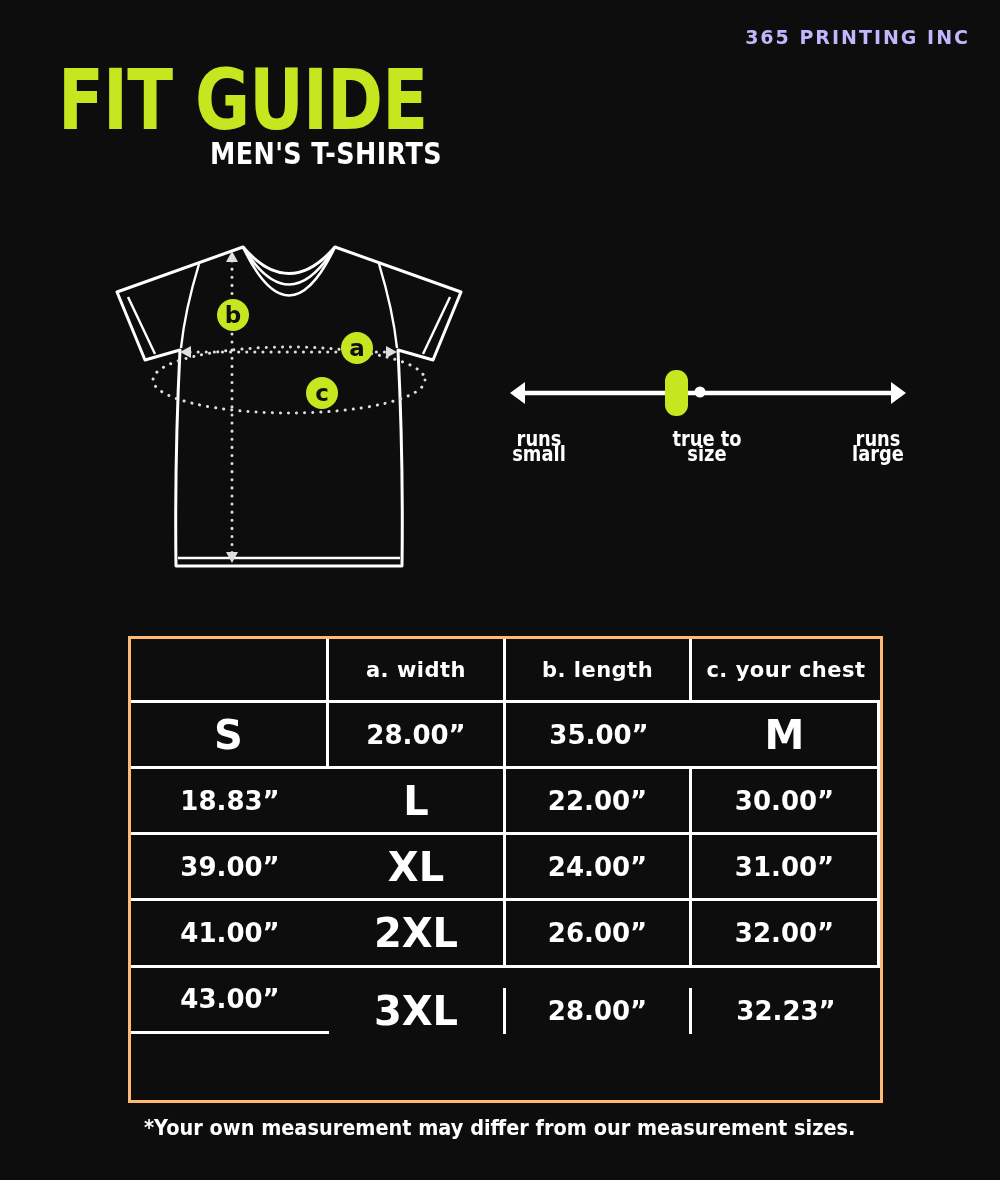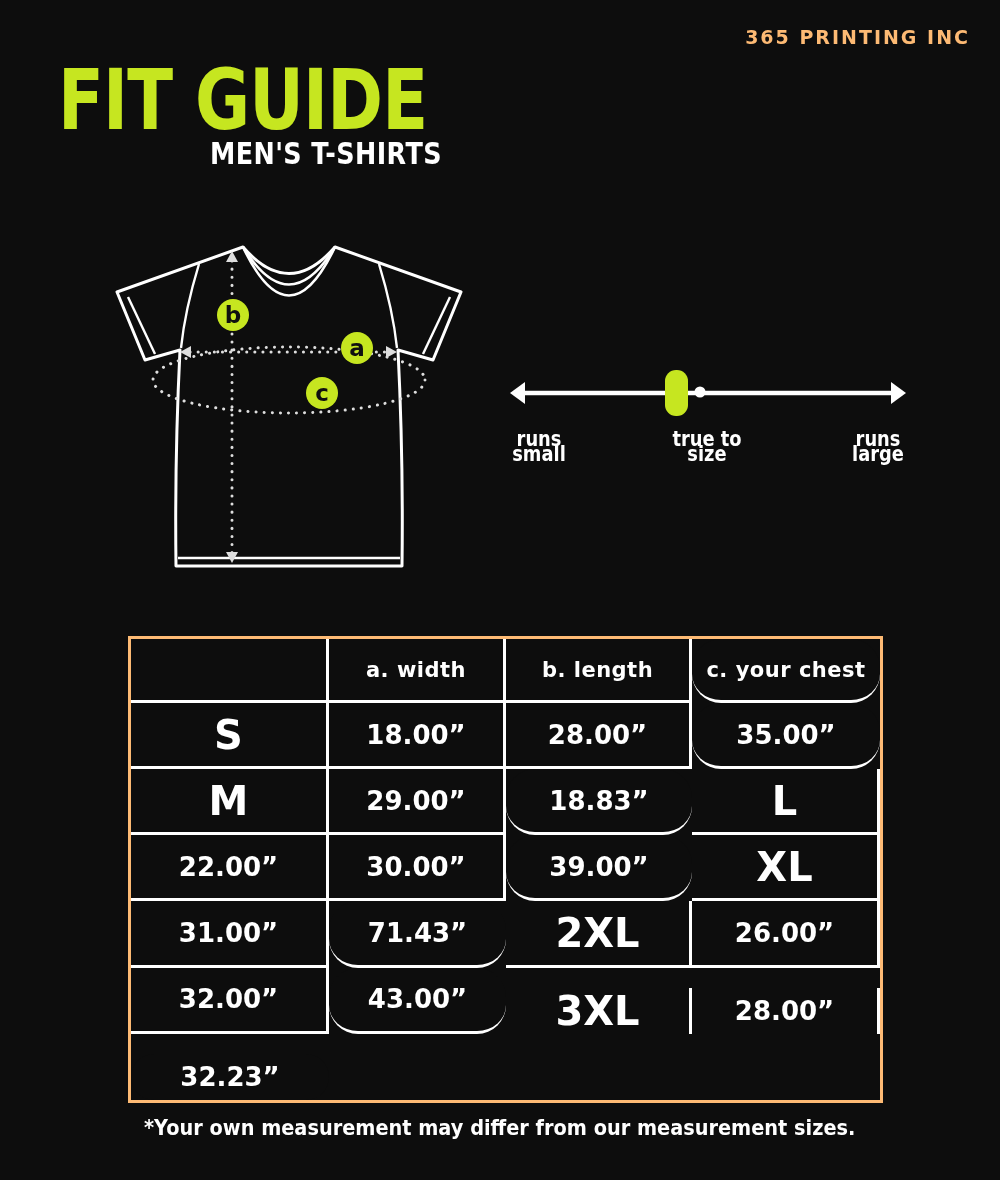--- a/index.html
+++ b/index.html
@@ -3,21 +3,21 @@
 <meta charset="utf-8">
 <style>
   html,body{margin:0;padding:0;background:#000;}
   .page{
     position:relative;width:1000px;height:1180px;background:#0d0d0d;
     font-family:"DejaVu Sans","Liberation Sans",sans-serif;color:#fff;overflow:hidden;
   }
   
   .brand{
     position:absolute;top:26px;right:30px;font-size:19px;font-weight:bold;
-    letter-spacing:2px;color:#fdba74;white-space:nowrap;text-align:center;
+    letter-spacing:2px;color:#c4b5fd;white-space:nowrap;text-align:center;
   }
   .title{
     position:absolute;left:58px;top:58px;font-size:84px;font-weight:bold;
     color:#c6e620;letter-spacing:-1px;line-height:1;white-space:nowrap;
     transform:scaleX(.80);transform-origin:left top;
   }
   .subtitle{
     position:absolute;left:210px;top:138px;font-size:31px;font-weight:bold;
     color:#fff;line-height:1;white-space:nowrap;
     transform:scaleX(.82);transform-origin:left top;letter-spacing:.5px;
@@ -40,21 +40,21 @@
     position:absolute;left:128px;top:636px;width:755px;height:467px;
     border:3px solid #fdba74;box-sizing:border-box;
     display:grid;grid-template-columns:198px 177px 186px 188px;
     grid-template-rows:64px repeat(6,1fr);
   }
   .cell{
     display:flex;align-items:center;justify-content:center;
     border-right:3px solid #fff;border-bottom:3px solid #fff;
     box-sizing:border-box;background:#0d0d0d;
   }
-  .cell.last-col{border-right:none;border-radius:29px;}
+  .cell.last-col{border-right:none;}
   .cell.last-row{border-bottom:none;margin-top:20px;}
   .th{font-size:21px;font-weight:bold;letter-spacing:.5px;}
   .size-cell{font-size:40px;font-weight:bold;letter-spacing:0px;}
   .val-cell{font-size:26px;font-weight:bold;}
   
   .footnote-wrap{position:absolute;top:1116px;left:0;width:100%;text-align:center;}
   .footnote{
     display:inline-block;font-size:21px;font-weight:bold;color:#fff;
     transform:scaleX(.92);white-space:nowrap;
   }
@@ -124,36 +124,35 @@
     </div>
   </div>
 
   <div class="size-table">
     <div class="cell th"></div>
     <div class="cell th">a. width</div>
     <div class="cell th">b. length</div>
     <div class="cell th last-col">c. your chest</div>
 
     <div class="cell size-cell">S</div>
-    <div class="cell val-cell">18.00”</div>
     <div class="cell val-cell">28.00”</div>
     <div class="cell val-cell last-col">35.00”</div>
 
     <div class="cell size-cell">M</div>
-    <div class="cell val-cell">29.00”</div>
     <div class="cell val-cell last-col">18.83”</div>
 
     <div class="cell size-cell">L</div>
     <div class="cell val-cell">22.00”</div>
     <div class="cell val-cell">30.00”</div>
     <div class="cell val-cell last-col">39.00”</div>
 
     <div class="cell size-cell">XL</div>
+    <div class="cell val-cell">24.00”</div>
     <div class="cell val-cell">31.00”</div>
-    <div class="cell val-cell last-col">71.43”</div>
+    <div class="cell val-cell last-col">41.00”</div>
 
     <div class="cell size-cell">2XL</div>
     <div class="cell val-cell">26.00”</div>
     <div class="cell val-cell">32.00”</div>
     <div class="cell val-cell last-col">43.00”</div>
 
     <div class="cell size-cell last-row">3XL</div>
     <div class="cell val-cell last-row">28.00”</div>
     <div class="cell val-cell last-col last-row">32.23”</div>
   </div>

